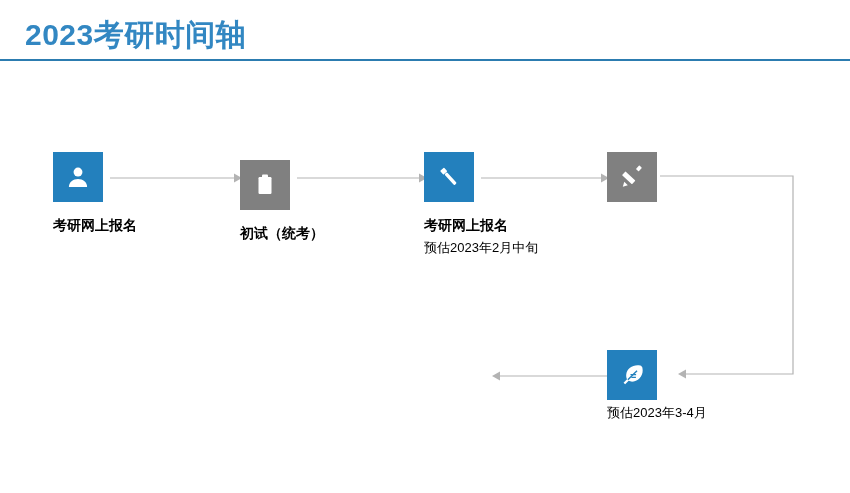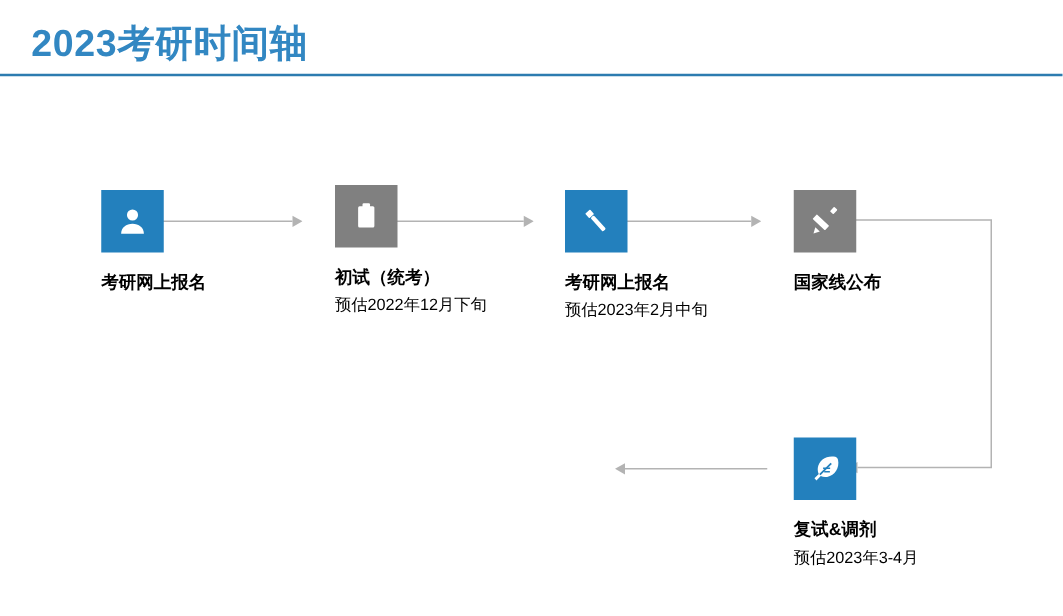--- a/index.html
+++ b/index.html
@@ -44,21 +44,20 @@
     top: 59px;
     width: 850px;
     height: 2px;
     background: #2c7cb0;
   }
 
   
   .milestone {
     position: absolute;
     width: 200px;
-    margin-left: 28px;
   }
   .icon-box {
     width: 50px;
     height: 50px;
     display: flex;
     align-items: center;
     justify-content: center;
   }
   .icon-box svg {
     display: block;
@@ -74,21 +73,21 @@
   .ms-line {
     margin-top: 3px;
     font-size: 13px;
     color: #000000;
     line-height: 20px;
     white-space: nowrap;
   }
 
   
   #ms-0 { left: 53px;  top: 152px; }
-  #ms-1 { left: 240px; top: 148px; }
+  #ms-1 { left: 240px; top: 160px; }
   #ms-2 { left: 424px; top: 152px; }
   #ms-3 { left: 607px; top: 152px; }
   
   #ms-4 { left: 435px; top: 350px; }
   #ms-5 { left: 607px; top: 350px; }
 
   
   .connector {
     position: absolute;
   }
@@ -164,21 +163,20 @@
   <div class="milestone" id="ms-1">
     <div class="icon-box" style="background:#808080">
       <span>
         <svg width="24" height="24" viewBox="0 0 24 24" fill="#ffffff">
           <rect x="5.5" y="4" width="13" height="17" rx="1.2"></rect>
           <rect x="9" y="1.6" width="6" height="4" rx="1"></rect>
         </svg>
       </span>
     </div>
     <div class="ms-title">初试（统考）</div>
-    <div class="ms-line">预估2022年12月下旬</div>
   </div>
 
   <div class="milestone" id="ms-2">
     <div class="icon-box" style="background:#2380bd">
       <span>
         <svg width="26" height="26" viewBox="0 0 24 24" fill="#ffffff">
           <g transform="rotate(-42 12 12)">
             <rect x="9.6" y="2.4" width="4.8" height="4.6" rx="0.6"></rect>
             <rect x="10.4" y="7.4" width="3.2" height="13.6" rx="1"></rect>
           </g>
@@ -194,31 +192,29 @@
       <span>
         <svg width="26" height="26" viewBox="0 0 24 24" fill="#ffffff">
           <g transform="rotate(-2 12 12)">
             <path d="M3.2 20.8l1.5-4.6 3.2 3.2z"></path>
             <rect x="6.6" y="6.4" width="4.6" height="12.4" rx="0.4" transform="rotate(-45 9 12.6)"></rect>
             <rect x="16.4" y="2.6" width="4.6" height="3.4" rx="0.6" transform="rotate(-45 18.7 4.3)"></rect>
           </g>
         </svg>
       </span>
     </div>
-    <div class="ms-title">国家线公布</div>
   </div>
 
 
   <div class="milestone" id="ms-5">
     <div class="icon-box" style="background:#2380bd">
       <span>
         <svg width="26" height="26" viewBox="0 0 24 24" fill="#ffffff">
           <path d="M19.6 3.2c-6.2-1.3-12.1 2.3-12.9 8.1-.25 1.9.12 3.4.7 4.6l-3.2 3.2 1.5 1.5 3.2-3.2c1.3.6 2.9.9 4.7.6 5.8-.9 9.3-6.7 8-12.6-.2-1-.9-1.9-2-2.2z"></path>
           <path d="M8.2 16.4l8.4-8.4" stroke="#2380bd" stroke-width="1.3" fill="none"></path>
           <path d="M10.6 11.6h5.2M11.4 14.2h4.2" stroke="#2380bd" stroke-width="1.1" fill="none"></path>
         </svg>
       </span>
     </div>
-    <div class="ms-title">复试&amp;调剂</div>
     <div class="ms-line">预估2023年3-4月</div>
   </div>
 
 </div>
 
 </body></html>

